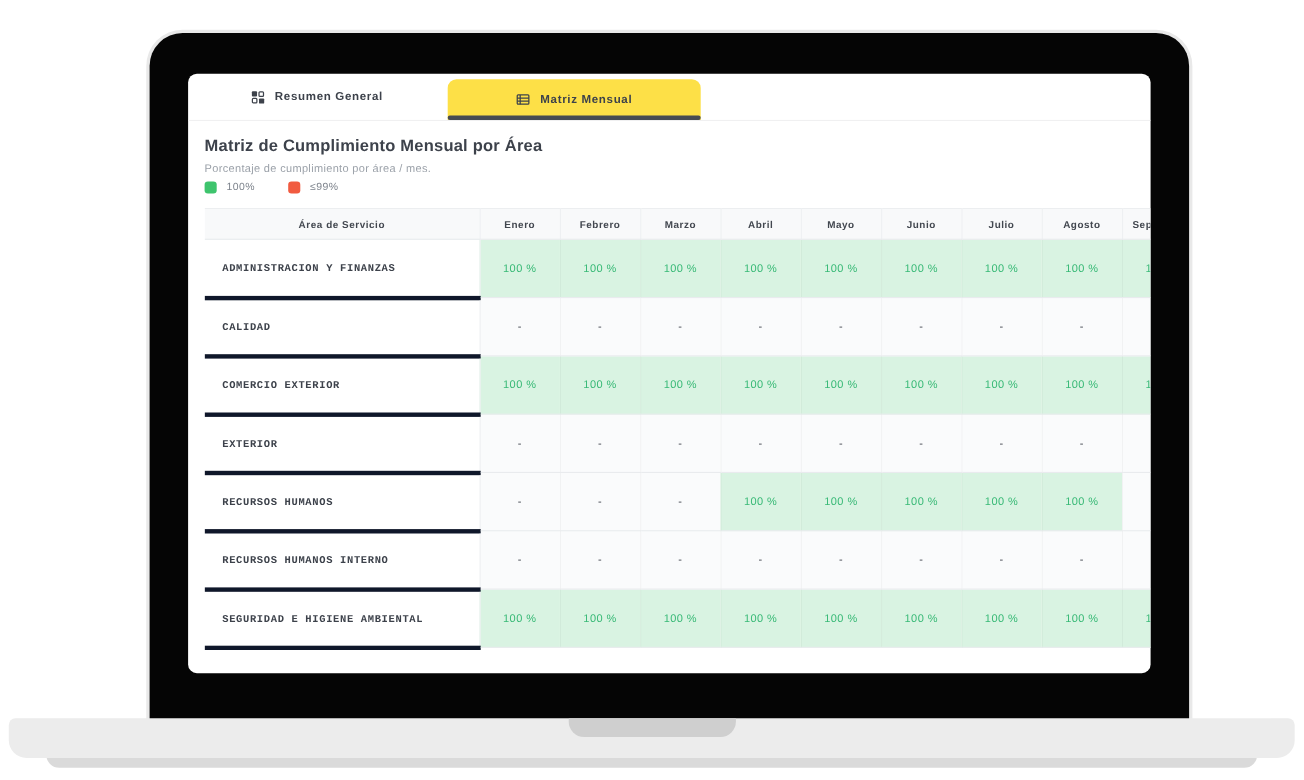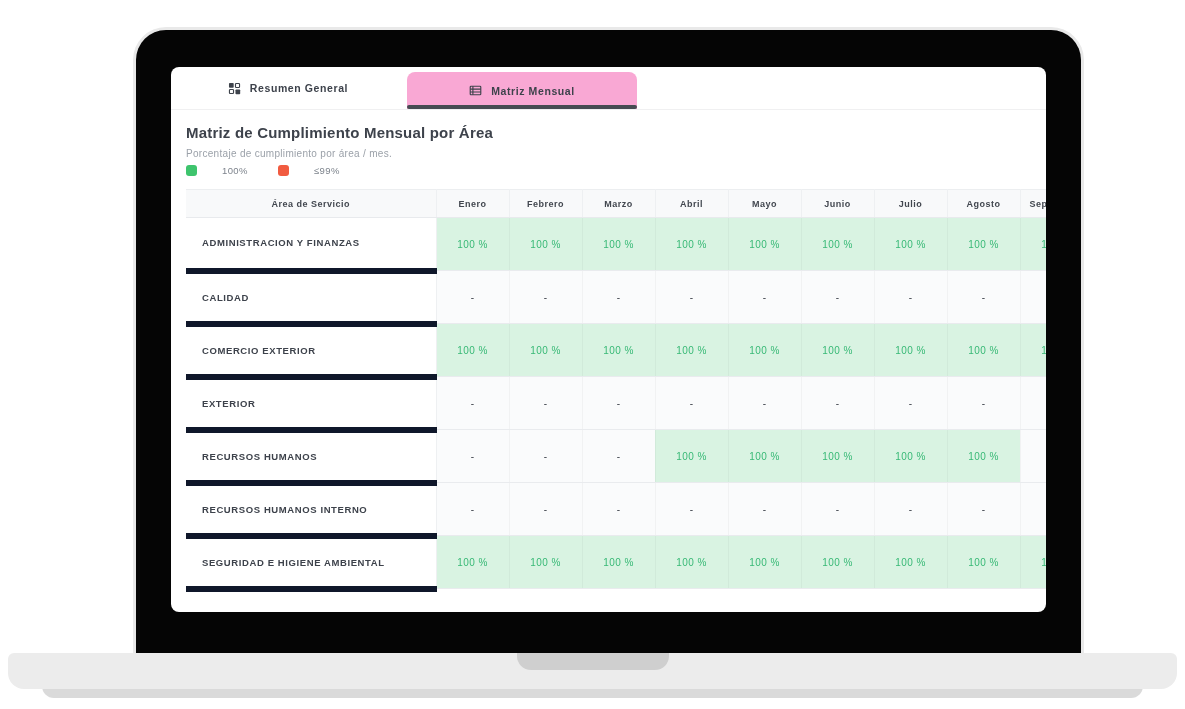--- a/index.html
+++ b/index.html
@@ -51,56 +51,57 @@
   .tabs { display: grid; grid-template-columns: repeat(4, 234px); width: 936px; height: 100%; }
   .tab {
     position: relative;
     display: flex; align-items: center; justify-content: center; gap: 9px;
     background: transparent; border: none; cursor: pointer;
     font-family: "Liberation Sans", sans-serif;
     font-size: 10.5px; font-weight: 700; letter-spacing: .6px;
     color: #3d424b;
   }
   .tab.active {
-    background: #f9a8d4;
+    background: #fde047;
     border-radius: 8px 8px 0 0;
     margin: 5px 2px 0 2px;
   }
   .tab.active::after {
     content: ""; position: absolute; left: 0; right: 0; bottom: 0;
     height: 4px; background: #474b52; border-radius: 3px;
   }
   .tab-icon { display: inline-flex; align-items: center; }
   .tab-icon svg { display: block; }
   
   .content { padding-left: 15px; }
   .page-title { font-size: 15px; font-weight: 700; color: #3d424b; margin-top: 14px; letter-spacing: .2px; }
   .page-subtitle { font-size: 10px; color: #9ba1a9; margin-top: 7px; letter-spacing: .3px; }
   .legend { display: flex; align-items: center; gap: 30px; margin-top: 6px; }
-  .legend-item { display: flex; align-items: center; gap: 25px; font-size: 9.5px; color: #7d838c; letter-spacing: .4px; }
+  .legend-item { display: flex; align-items: center; gap: 9px; font-size: 9.5px; color: #7d838c; letter-spacing: .4px; }
   .swatch { width: 11px; height: 11px; border-radius: 3px; display: inline-block; }
   
   .table-wrap { margin-top: 13px; overflow: hidden; }
   table { border-collapse: collapse; table-layout: fixed; width: 907px; }
   thead th {
     height: 28px;
     background: #f8f9fa;
     font-size: 9px; font-weight: 700; letter-spacing: .5px;
     color: #42474f; text-align: center;
     border-top: 1px solid #eceef0;
     border-bottom: 1px solid #e8eaed;
     border-right: 1px solid #eef0f2;
   }
   tbody th.area {
     background: #ffffff;
     text-align: left; padding-left: 16px;
     font-size: 9.5px; font-weight: 700; letter-spacing: .6px;
     color: #3d424b;
-    border-bottom: 6px solid #0f172a;
+    border-bottom: 4px solid #0f172a;
     border-right: 1px solid #eef0f2;
+    font-family: Liberation Mono, monospace;
   }
   tbody td {
     height: 53px; text-align: center;
     font-size: 10px; font-weight: 500; letter-spacing: .4px;
     border-bottom: 1px solid #e9ebee;
     border-right: 1px solid rgba(0,0,0,.035);
   }
   td.ok    { background: #d9f3e2; color: #38b976; }
   td.empty { background: #fafbfc; color: #3d424b; }
 </style>

